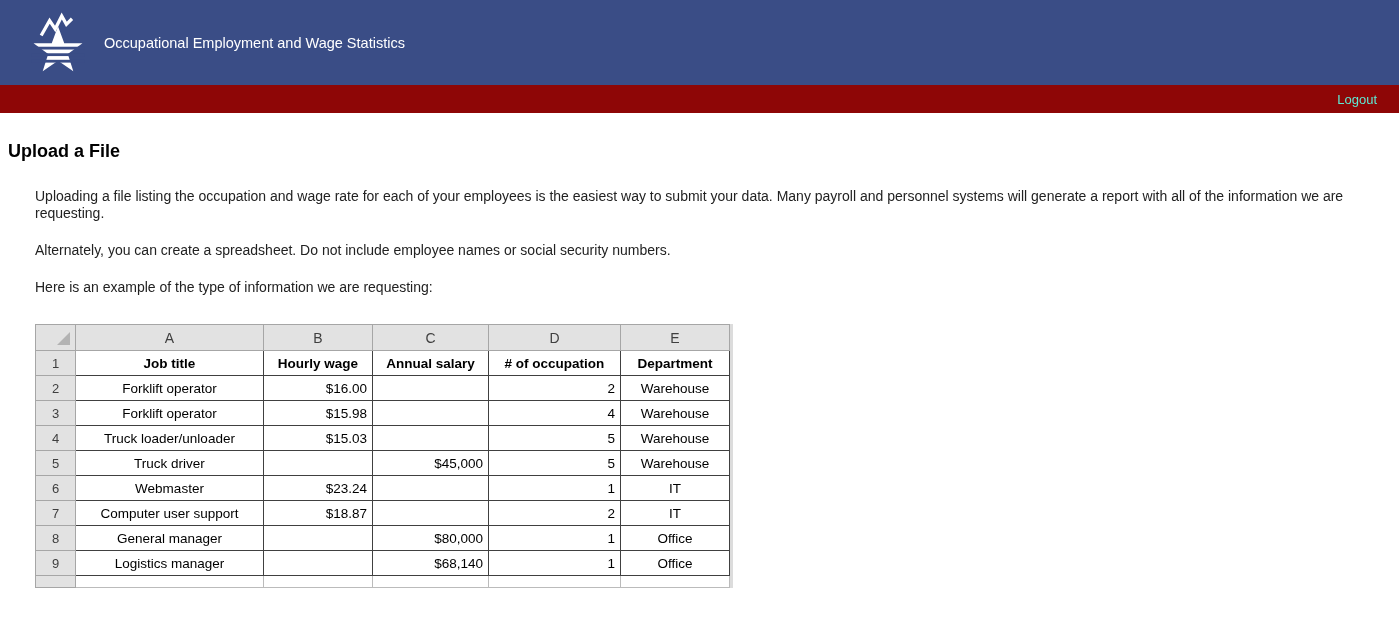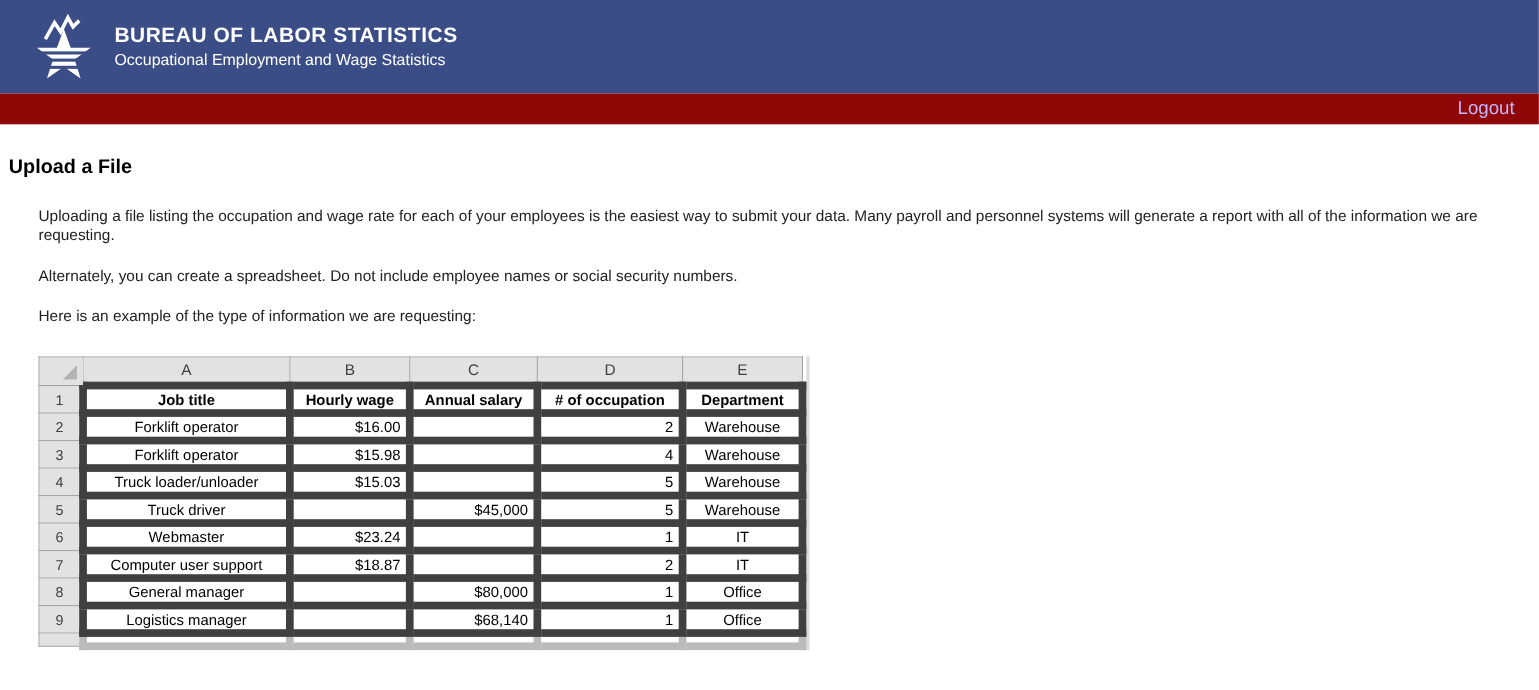--- a/index.html
+++ b/index.html
@@ -27,21 +27,21 @@
   
   .navbar {
     height: 28px;
     background: #8e0606;
     display: flex;
     align-items: center;
     justify-content: flex-end;
     padding-right: 22px;
   }
   .logout-link {
-    color: #c4b5fd; font-size: 17px; text-decoration: none;
+    color: #5eead4; font-size: 13px; text-decoration: none;
     cursor: pointer;
   }
   
   .content { padding-top: 28px; }
   .page-title {
     font-size: 18px; font-weight: bold; color: #000000;
     margin-left: 8px; margin-bottom: 26px;
     font-family: "Liberation Sans", sans-serif;
   }
   .paragraphs { margin-left: 35px; max-width: 1348px; }
@@ -70,21 +70,21 @@
   }
   td.rn {
     background: #e2e2e2;
     border: 1px solid #a6a6a6;
     font-size: 13px; color: #3f3f3f;
     text-align: center;
   }
   th.corner { position: relative; }
   
   td.cell {
-    border: 7px solid #404040;
+    border: 1px solid #404040;
     background: #ffffff;
     font-size: 13.5px; color: #000000;
     padding: 0 5px; height: 25px;
   }
   tr.hdr td.cell { font-weight: bold; font-size: 13.5px; }
   .ac { text-align: center; }
   .al { text-align: center; }
   .ar { text-align: right; }
   
   tr.partial td { height: 12px; }
@@ -97,21 +97,20 @@
   <div class="logo-wrap">
     <svg viewBox="0 0 60 64" width="56" height="64">
       <polygon points="30,14 36.7,32.4 56.2,32.4 40.5,43.8 46.4,62.4 30,51 13.6,62.4 19.5,43.8 3.8,32.4 23.3,32.4" fill="#ffffff"></polygon>
       <rect x="2" y="36" width="56" height="3" fill="#3a4d86"></rect>
       <rect x="2" y="43" width="56" height="3" fill="#3a4d86"></rect>
       <rect x="2" y="50" width="56" height="3" fill="#3a4d86"></rect>
       <polyline points="12,24 21,8 27,17 34,3 39,12 45,6" fill="none" stroke="#ffffff" stroke-width="3.5" stroke-linejoin="miter"></polyline>
     </svg>
   </div>
   <div class="masthead-text">
-    <div class="site-title">BUREAU OF LABOR STATISTICS</div>
     <div class="site-subtitle">Occupational Employment and Wage Statistics</div>
   </div>
 </div>
 
 <div class="navbar">
   <a class="logout-link" href="#">Logout</a>
 </div>
 
 <div class="content">
   <div class="page-title">Upload a File</div>

